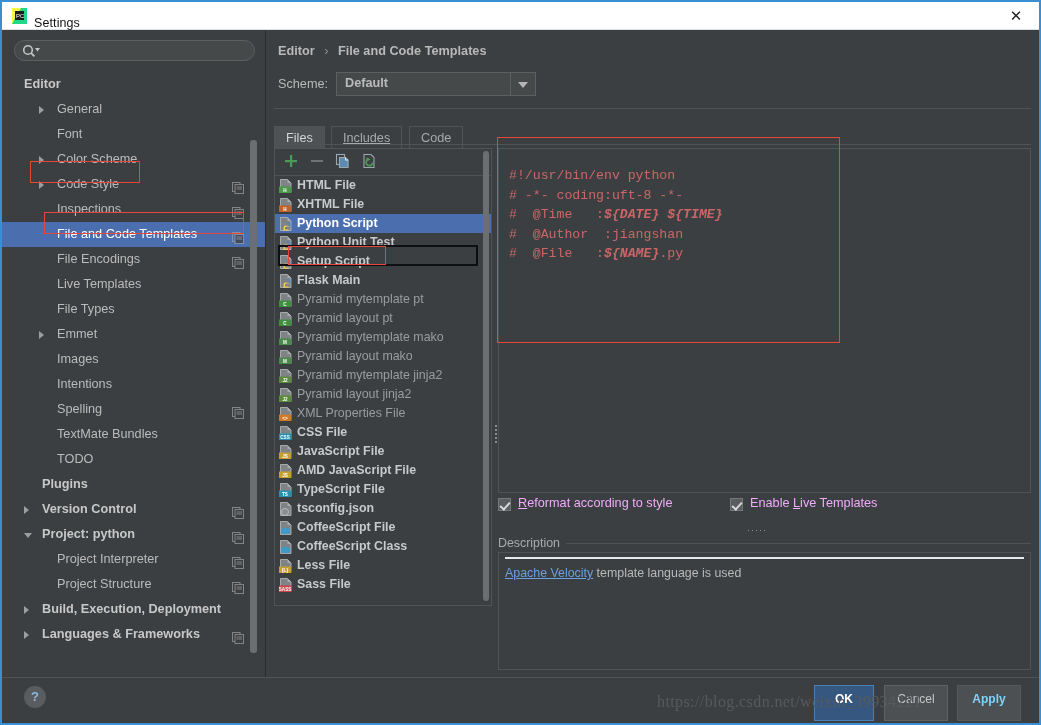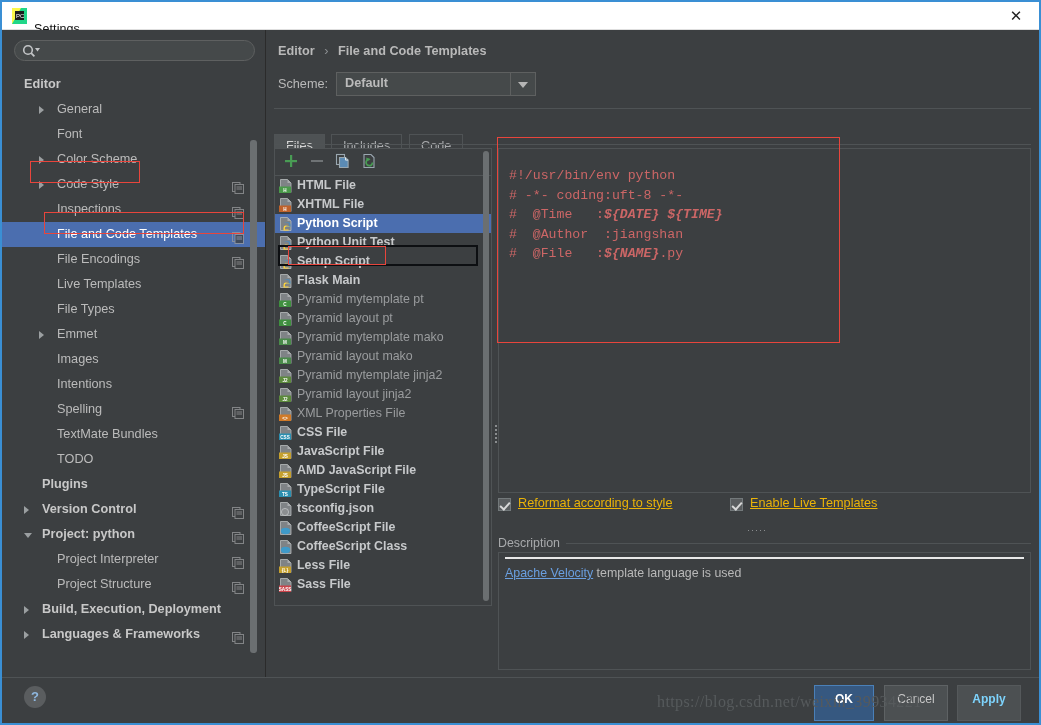--- a/index.html
+++ b/index.html
@@ -3,21 +3,21 @@
 <meta charset="utf-8">
 <style>
   html,body{margin:0;padding:0;background:#1e1f22;}
   body{width:1041px;height:725px;overflow:hidden;font-family:"Liberation Sans",sans-serif;}
   .window{position:absolute;left:0;top:0;width:1041px;height:725px;background:#3c3f41;
           border:2px solid #3a8fd4;box-sizing:border-box;}
   
   .titlebar{position:absolute;left:0;top:0;width:100%;height:28px;background:#ffffff;
             border-bottom:1px solid #dedede;box-sizing:border-box;}
   .title-icon{position:absolute;left:10px;top:6px;width:15px;height:16px;}
-  .title-text{position:absolute;left:32px;top:20px;font-size:12.5px;color:#111;letter-spacing:.1px;}
+  .title-text{position:absolute;left:32px;top:14px;font-size:12.5px;color:#111;letter-spacing:.1px;}
   .close-btn{position:absolute;right:8px;top:3px;width:30px;height:22px;color:#222;font-size:15px;
              text-align:center;line-height:22px;font-family:"DejaVu Sans",sans-serif;cursor:pointer;}
   
   .body{position:absolute;left:0;top:28px;right:0;bottom:0;background:#3c3f41;}
   .sidebar{position:absolute;left:0;top:0;width:263px;bottom:45px;background:#3c3f41;}
   .sb-divider{position:absolute;left:263px;top:0;width:1px;bottom:45px;background:#2b2b2b;}
   .content{position:absolute;left:264px;top:0;right:0;bottom:45px;background:#3c3f41;}
   
   .search{position:absolute;left:12px;top:10px;width:241px;height:21px;background:#45494a;
           border:1px solid #5e6060;border-radius:11px;box-sizing:border-box;cursor:text;}
@@ -40,21 +40,21 @@
   .scheme-lbl{position:absolute;left:12px;top:47px;font-size:12.7px;color:#b9b9b9;}
   .scheme-box{position:absolute;left:70px;top:42px;width:200px;height:24px;background:#45494a;
               border:1px solid #5e6060;box-sizing:border-box;cursor:pointer;}
   .scheme-val{position:absolute;left:8px;top:3px;font-size:12.7px;font-weight:bold;color:#bbbbbb;}
   .scheme-arrow-box{position:absolute;right:0;top:0;width:24px;height:22px;border-left:1px solid #5e6060;}
   .scheme-arrow{position:absolute;left:7px;top:9px;width:0;height:0;border-top:6px solid #b5b5b5;
                 border-left:5px solid transparent;border-right:5px solid transparent;}
   .hr1{position:absolute;left:8px;top:78px;right:8px;height:1px;background:#4f5355;}
   
   .tabs{position:absolute;left:8px;top:92px;height:23px;}
-  .tab{position:absolute;top:12px;height:23px;line-height:23px;font-size:12.7px;color:#a7a9ab;
+  .tab{position:absolute;top:4px;height:23px;line-height:23px;font-size:12.7px;color:#a7a9ab;
        padding:0 11px;background:#3c3f41;border:1px solid #4f5355;border-bottom:none;cursor:pointer;box-sizing:border-box;}
   .tab.active{background:#4e5254;color:#d4d4d4;}
   .tabs-line{position:absolute;left:8px;top:114px;right:8px;height:1px;background:#4f5355;}
   
   .listpanel{position:absolute;left:8px;top:118px;width:218px;bottom:72px;background:#3c3f41;
              border:1px solid #4f5355;box-sizing:border-box;}
   .listtools{position:absolute;left:0;top:0;right:0;height:26px;}
   .ti{position:absolute;top:4px;cursor:pointer;}
   .listbox{position:absolute;left:0;top:26px;right:0;bottom:0;overflow:hidden;background:#3c3f41;
            border-top:1px solid #4f5355;}
@@ -72,21 +72,21 @@
   .code i{font-style:italic;font-weight:bold;color:#cc6666;}
   .splitdots{position:absolute;left:229px;top:393px;width:5px;height:22px;}
   .splitdots i{display:block;width:2px;height:2px;background:#8a8d8f;margin:2px 0;}
   
   .cbrow{position:absolute;left:232px;bottom:162px;right:8px;height:20px;}
   .cb{position:absolute;top:0;cursor:pointer;}
   .cbbox{position:absolute;left:0;top:2px;width:13px;height:13px;background:#5a5d5f;
          border:1px solid #73797b;box-sizing:border-box;}
   .cbbox:after{content:"";position:absolute;left:3px;top:1px;width:4px;height:8px;
        border:solid #d8d8d8;border-width:0 2px 2px 0;transform:rotate(42deg);}
-  .cbtxt{position:absolute;left:20px;top:0;font-size:12.7px;color:#eab308;white-space:nowrap;text-decoration:underline;}
+  .cbtxt{position:absolute;left:20px;top:0;font-size:12.7px;color:#f0abfc;white-space:nowrap;}
   .cbtxt u{text-decoration:underline;}
   .dots{position:absolute;left:18px;top:21px;width:22px;height:4px;}
   .dots i{display:inline-block;width:1px;height:1px;background:#8a8d8f;margin-right:3px;}
   
   .desc-lbl{position:absolute;left:232px;bottom:128px;font-size:12.4px;color:#a8aaac;background:#3c3f41;padding-right:6px;z-index:2;}
   .desc-line{position:absolute;left:232px;bottom:134px;right:8px;height:1px;background:#4f5355;}
   .descbox{position:absolute;left:232px;bottom:8px;right:8px;height:118px;background:#3c3f41;
            border:1px solid #4f5355;box-sizing:border-box;overflow:hidden;}
   .desc-top{position:absolute;left:6px;top:4px;right:6px;height:2px;background:#e8e8e8;}
   .desc-text{position:absolute;left:6px;top:13px;font-size:12.4px;color:#b9b9b9;}
@@ -290,21 +290,21 @@
       <div class="scheme-box">
         <span class="scheme-val">Default</span>
         <span class="scheme-arrow-box">
           <span class="scheme-arrow"></span>
         </span>
       </div>
       <div class="hr1"></div>
 
       <div class="tabs">
           <div class="tab active" style="left: 0px;"><span>Files</span></div>
-          <div class="tab" style="left: 57px;"><span>Includes</span></div>
+          <div class="tab" style="left: 57px; text-decoration: underline;"><span>Includes</span></div>
           <div class="tab" style="left: 135px;"><span>Code</span></div>
         </div>
       <div class="tabs-line"></div>
 
       <div class="listpanel">
         <div class="listtools">
           <span class="ti" style="left:8px;">
             <svg width="16" height="16" viewBox="0 0 16 16">
                 <g>
               <rect x="7" y="2" width="2.2" height="12" fill="#499c54"></rect>

